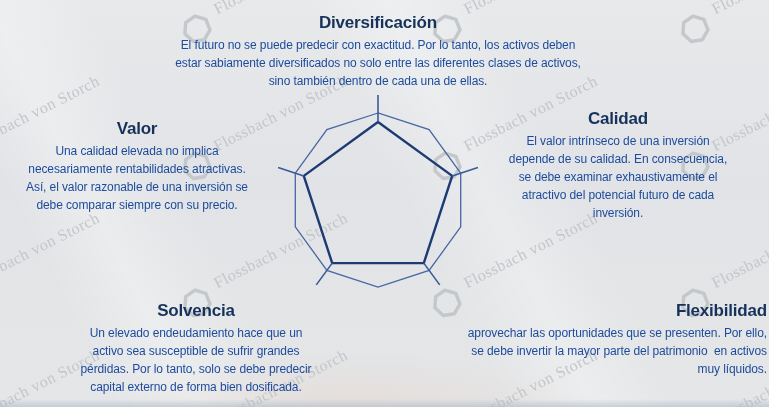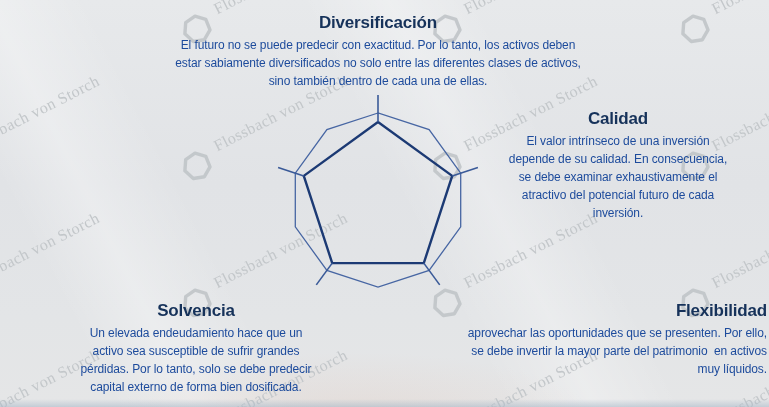--- a/index.html
+++ b/index.html
@@ -118,36 +118,45 @@
 
   <div class="section" id="sec-diversificacion">
     <h2>Diversificación</h2>
     <div>
         <div class="body-line">El futuro no se puede predecir con exactitud. Por lo tanto, los activos deben</div>
         <div class="body-line">estar sabiamente diversificados no solo entre las diferentes clases de activos,</div>
         <div class="body-line">sino también dentro de cada una de ellas.</div>
       </div>
   </div>
 
+  <div class="section" id="sec-valor">
+    <h2>Valor</h2>
+    <div>
+        <div class="body-line">Una calidad elevada no implica</div>
+        <div class="body-line">necesariamente rentabilidades atractivas.</div>
+        <div class="body-line">Así, el valor razonable de una inversión se</div>
+        <div class="body-line">debe comparar siempre con su precio.</div>
+      </div>
+  </div>
 
   <div class="section" id="sec-calidad">
     <h2>Calidad</h2>
     <div>
         <div class="body-line">El valor intrínseco de una inversión</div>
         <div class="body-line">depende de su calidad. En consecuencia,</div>
         <div class="body-line">se debe examinar exhaustivamente el</div>
         <div class="body-line">atractivo del potencial futuro de cada</div>
         <div class="body-line">inversión.</div>
       </div>
   </div>
 
   <div class="section" id="sec-solvencia">
     <h2>Solvencia</h2>
     <div>
-        <div class="body-line">Un elevada endeudamiento hace que un</div>
+        <div class="body-line">Un elevado endeudamiento hace que un</div>
         <div class="body-line">activo sea susceptible de sufrir grandes</div>
         <div class="body-line">pérdidas. Por lo tanto, solo se debe predecir</div>
         <div class="body-line">capital externo de forma bien dosificada.</div>
       </div>
   </div>
 
   <div class="section" id="sec-flexibilidad">
     <h2>Flexibilidad</h2>
     <div>
         <div class="body-line">aprovechar las oportunidades que se presenten. Por ello,</div>

